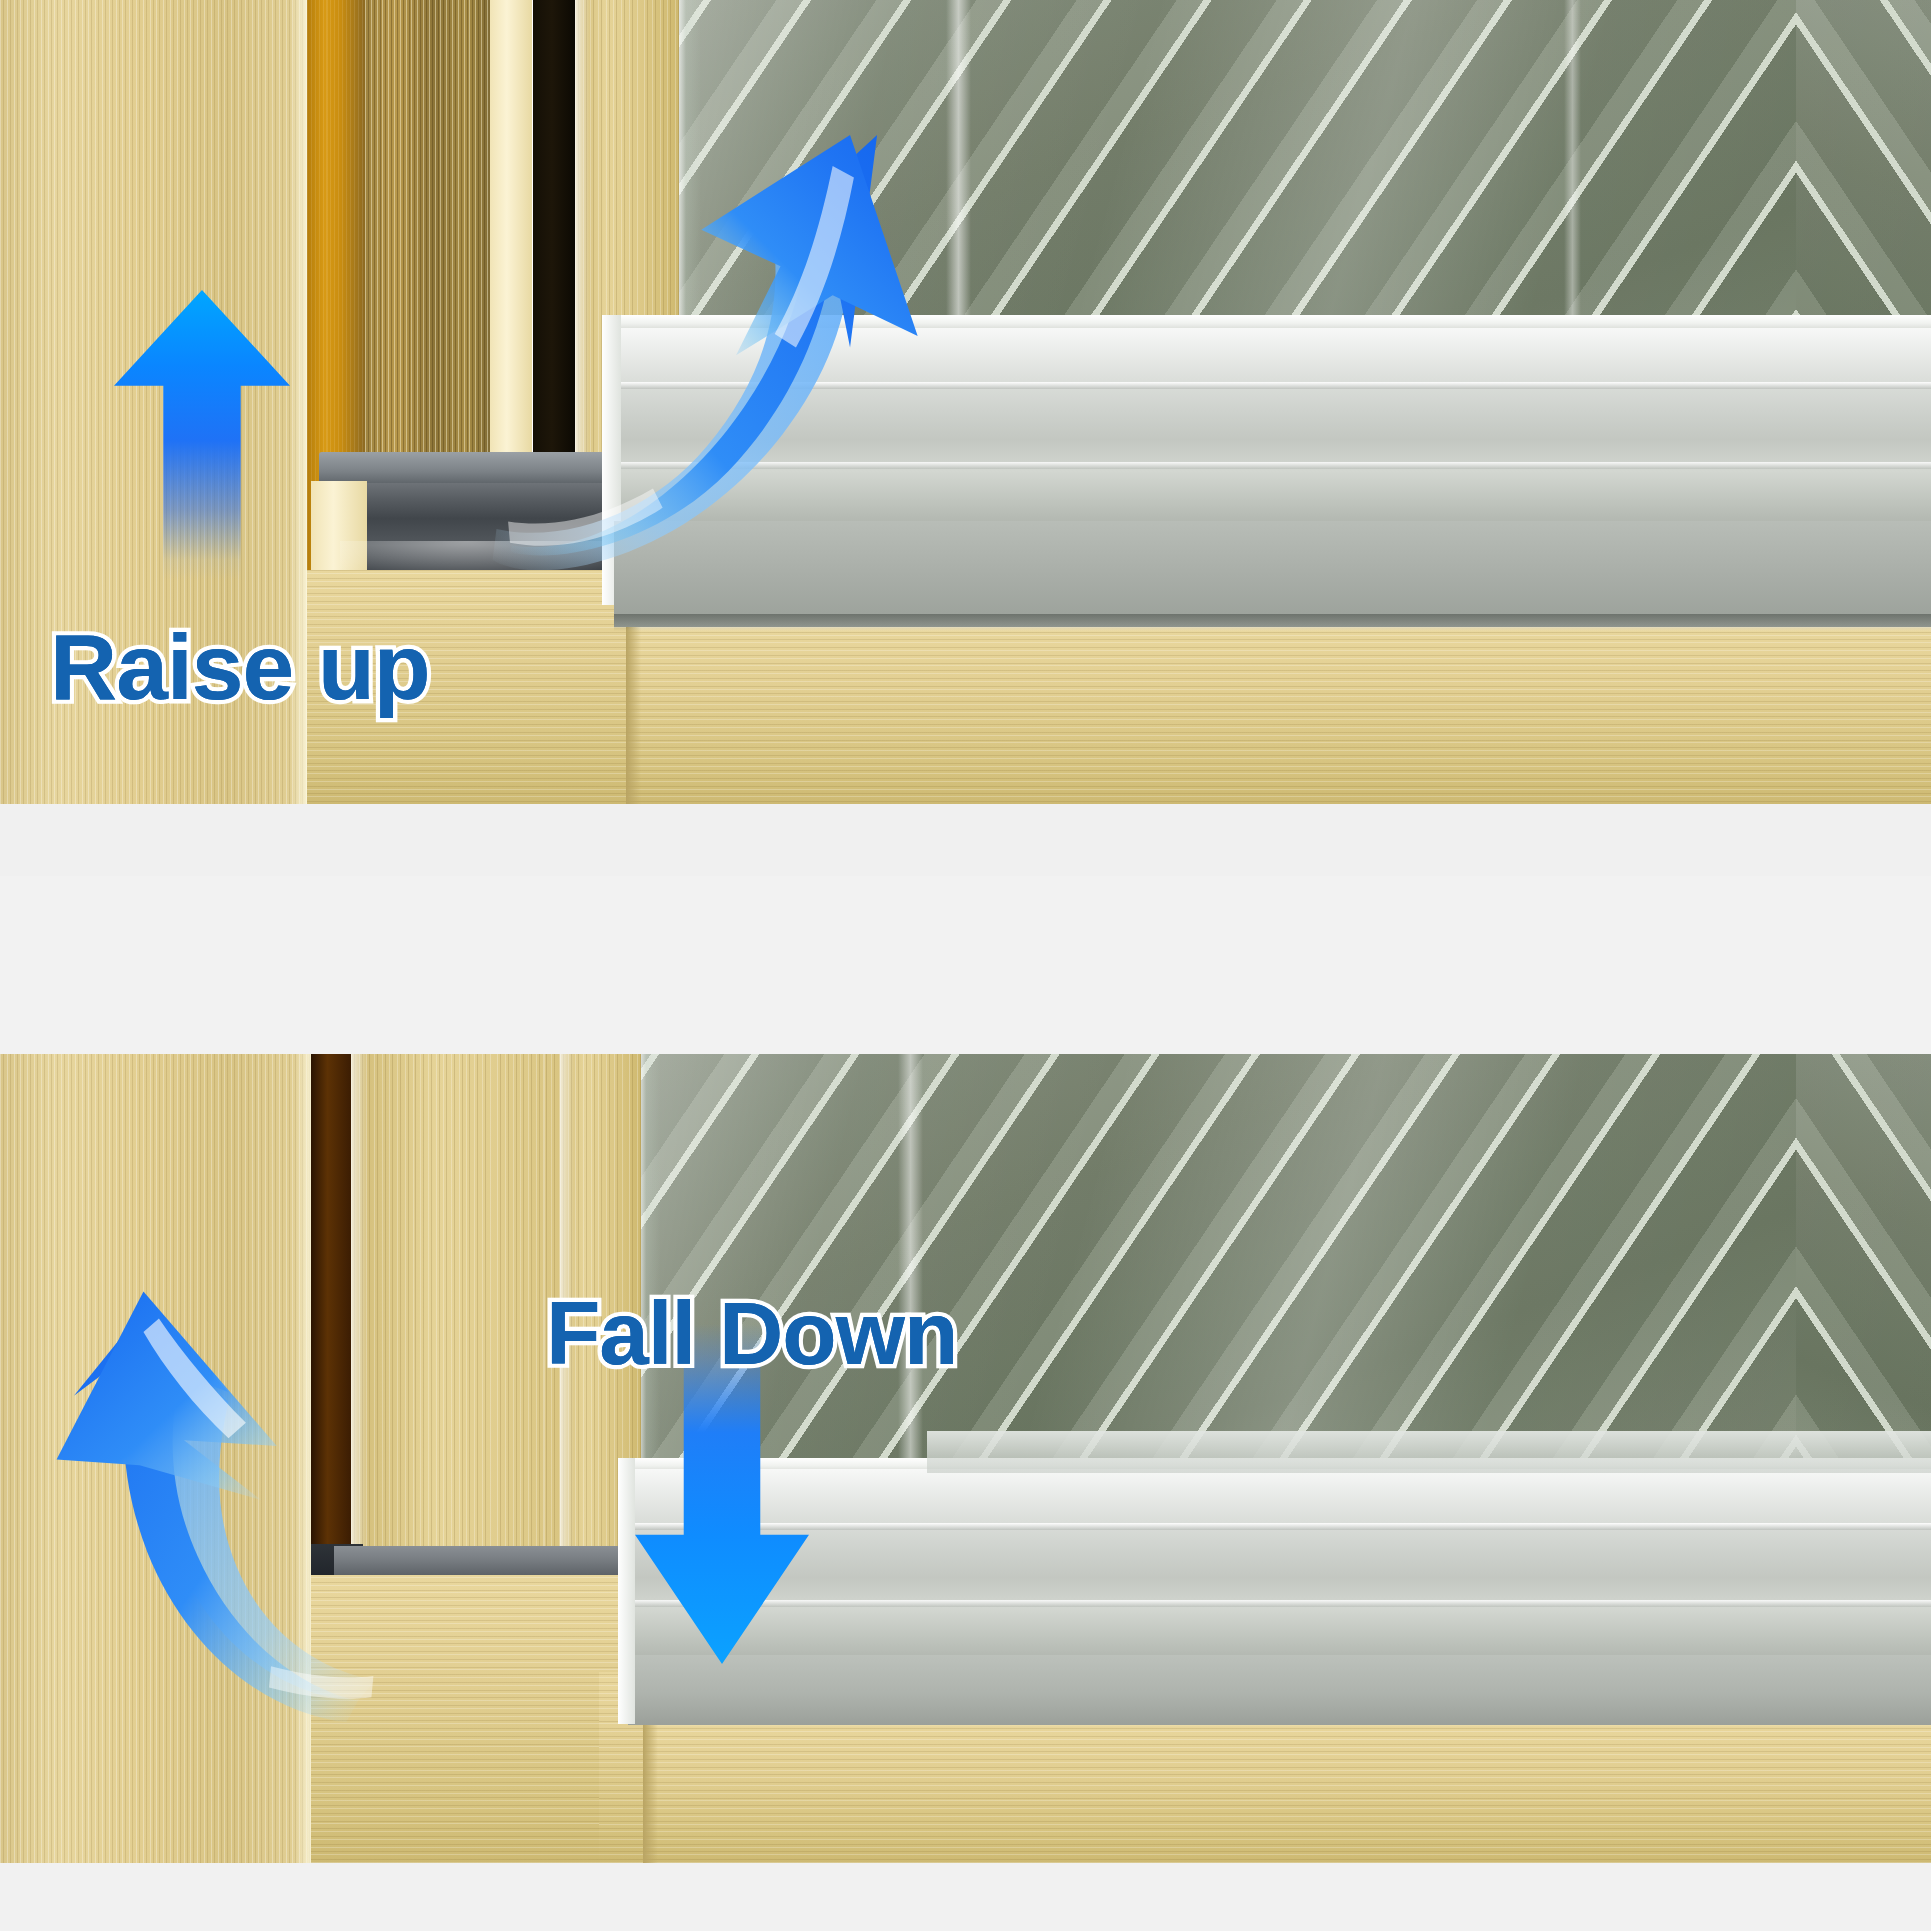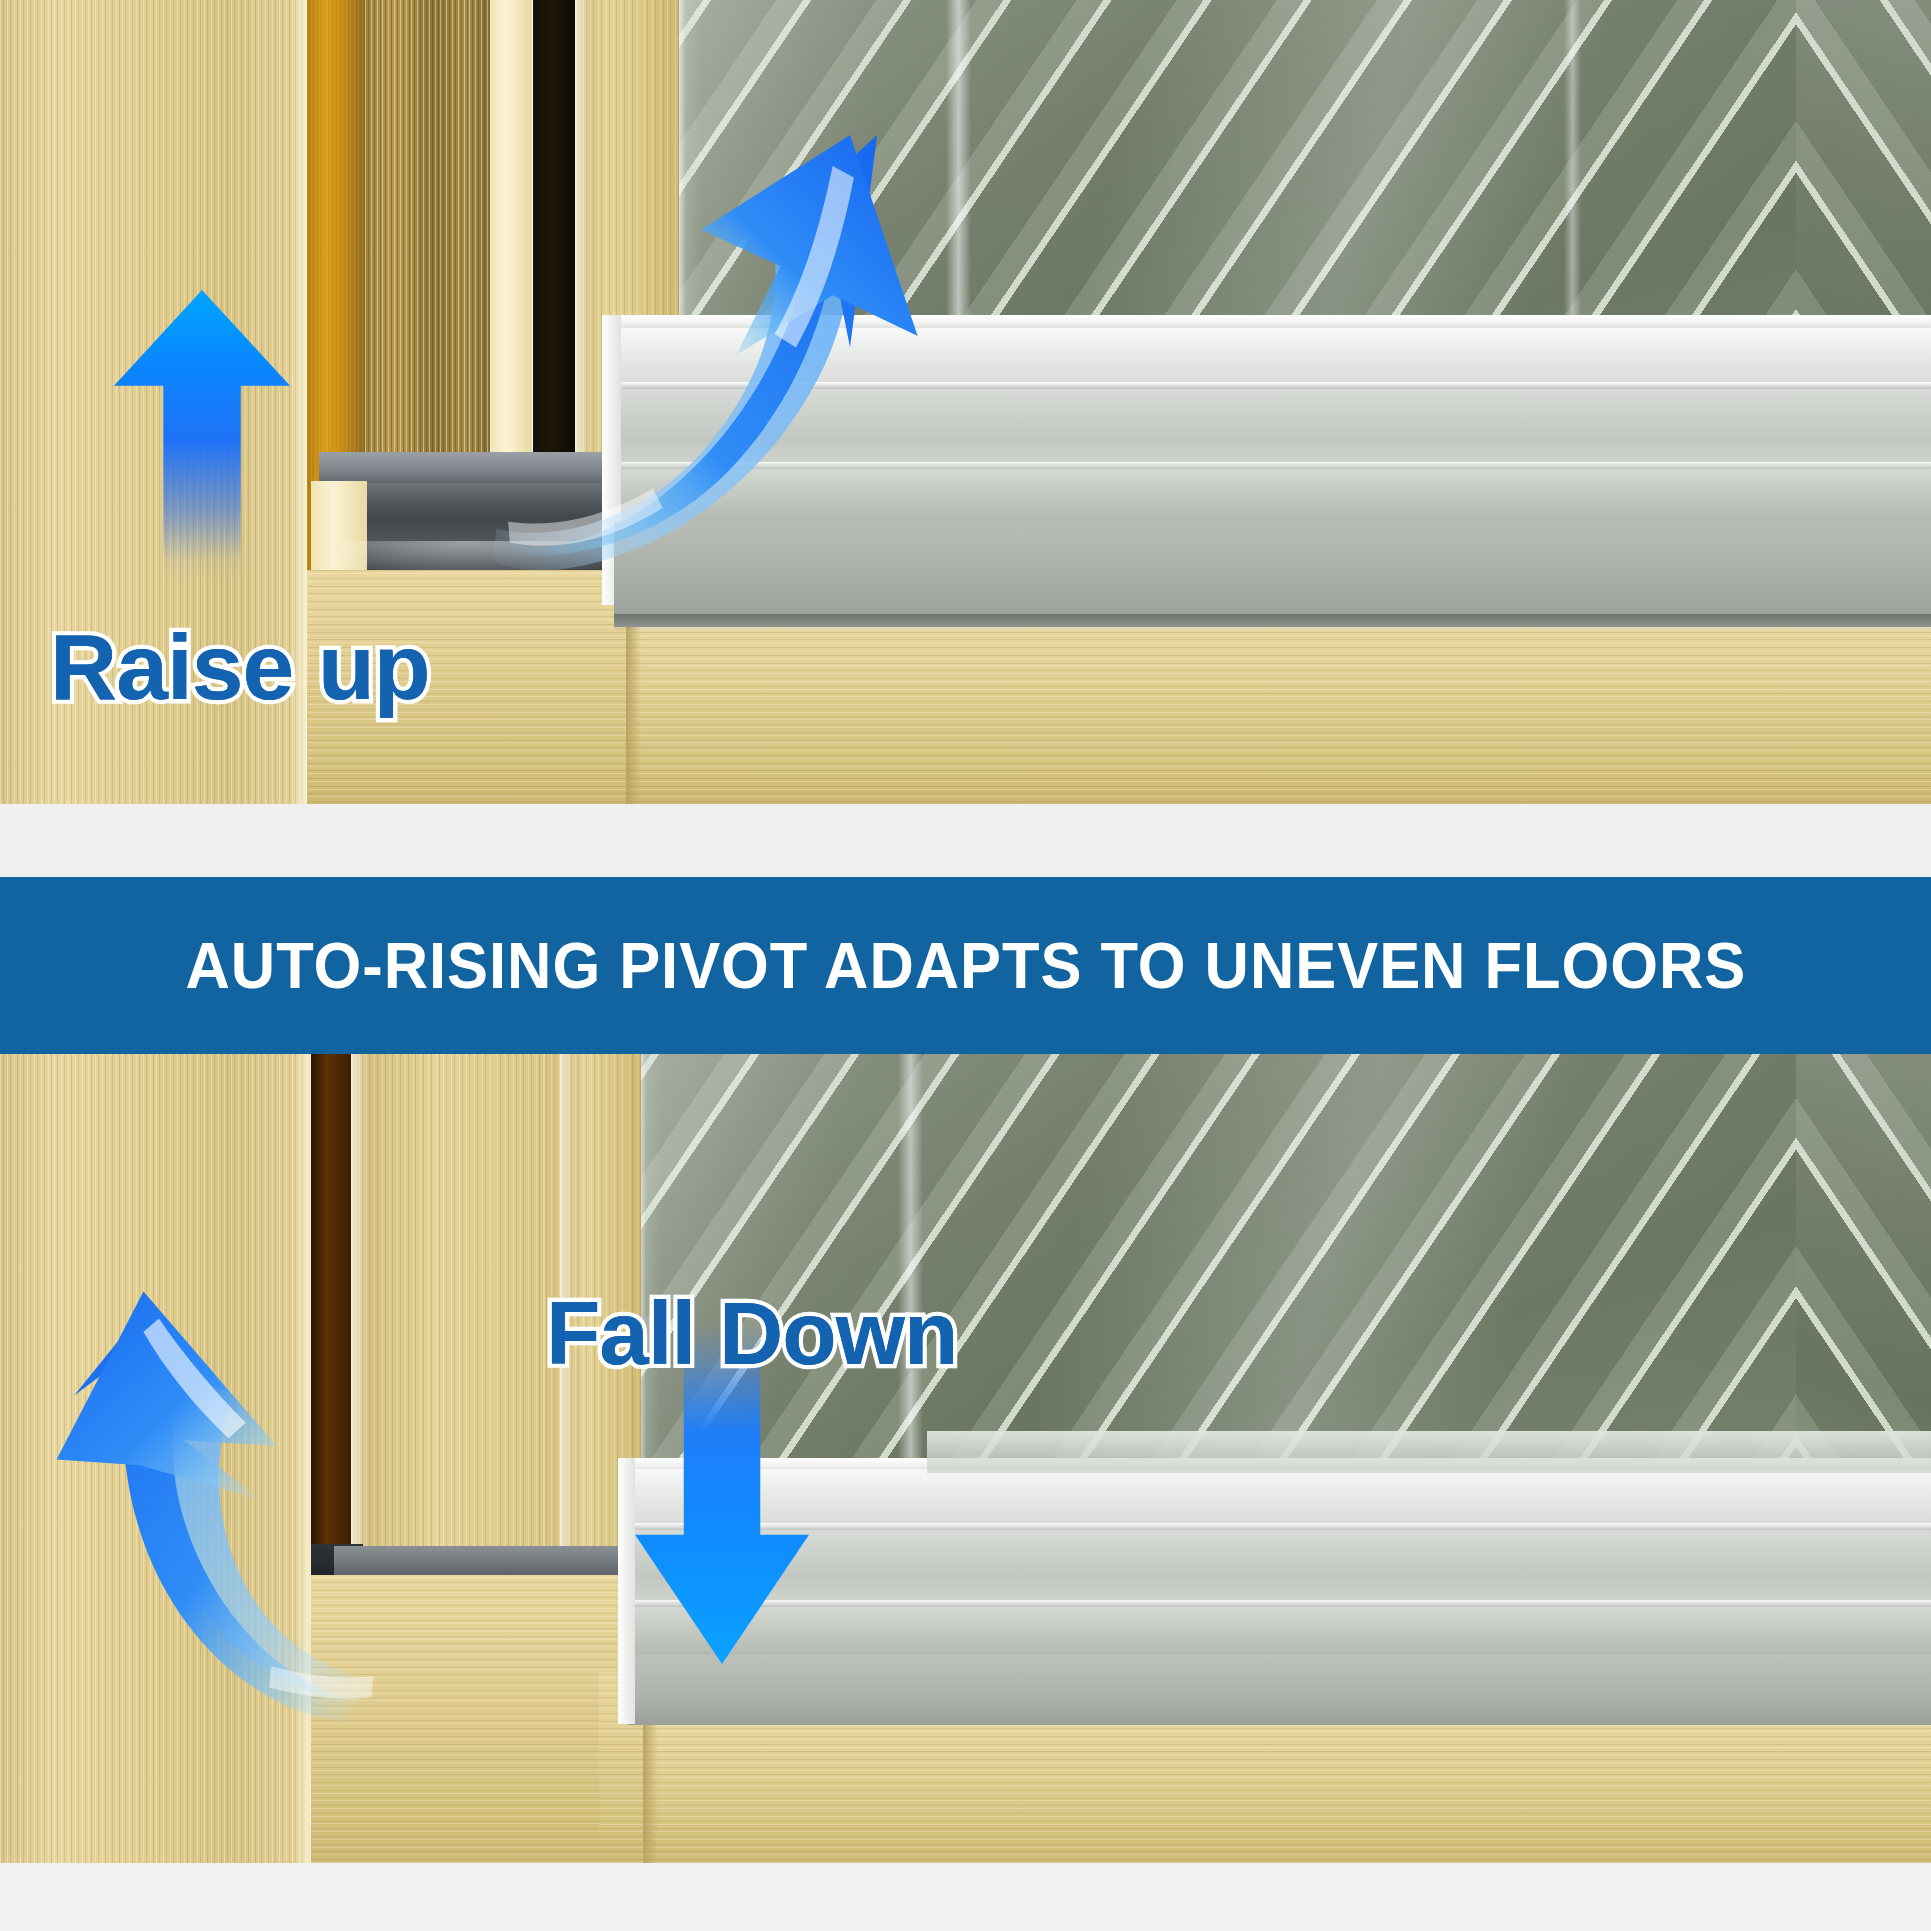--- a/index.html
+++ b/index.html
@@ -200,23 +200,20 @@
       <path d="M452,62 C438,130 420,186 392,236 L414,250 C444,196 462,136 474,74 Z" fill="#ffffff" opacity=".55"></path>
       <path d="M118,452 C170,462 226,448 276,416 L266,396 C218,424 166,438 116,430 Z" fill="#ffffff" opacity=".45"></path>
     </svg>
 
     <div class="lbl" style="left:50px;top:614px;font-size:93px;">Raise up</div>
     <div class="lblTop" style="left:50px;top:614px;font-size:93px;">Raise up</div>
   </div>
 
   <div class="abs" style="left:0;top:804px;width:1931px;height:72px;background:#f0f0f0;"></div>
 
-  <div id="banner" style="top:877px;height:178px;background:#11649f;">
-    <div id="banner-text">AUTO-RISING PIVOT ADAPTS TO UNEVEN FLOORS</div>
-  </div>
 
   <div class="panel" id="panel-bottom" style="top:1054px;height:809px;">
 
     <div class="abs tilewall" style="left:637px;top:0;width:1159px;height:541px;"></div>
     <div class="abs tilewallR" style="left:1796px;top:0;width:135px;height:541px;"></div>
     <div class="abs glassSheen" style="left:637px;top:0;width:1294px;height:541px;"></div>
     <div class="abs" style="left:898px;top:0;width:25px;height:541px;background:linear-gradient(90deg,rgba(255,255,255,0),rgba(255,255,255,.50),rgba(255,255,255,0));"></div>
     <div class="abs glassEdge" style="left:637px;top:0;width:23px;height:555px;"></div>
 
     <div class="abs goldA" style="left:0;top:0;width:311px;height:809px;"></div>

